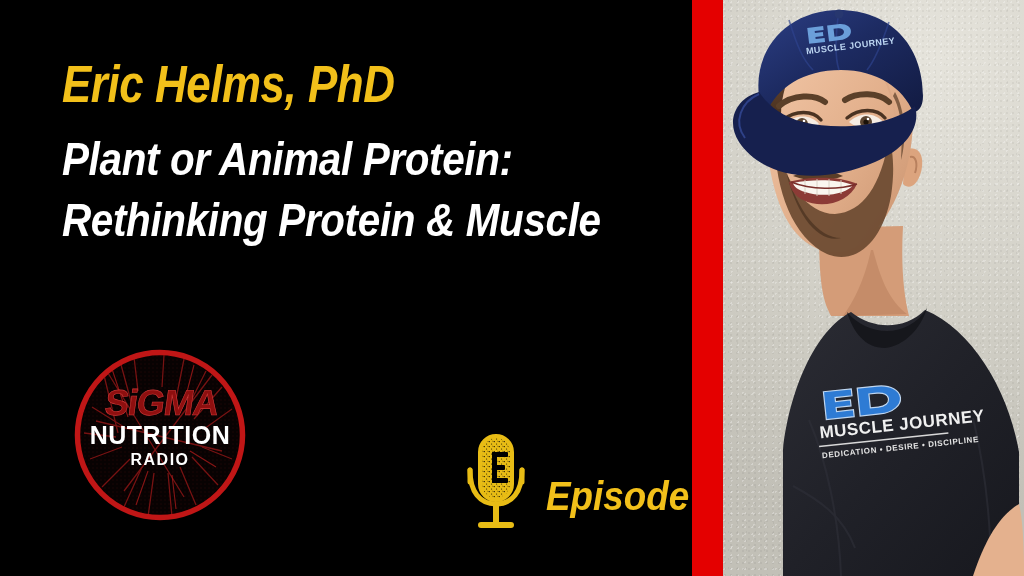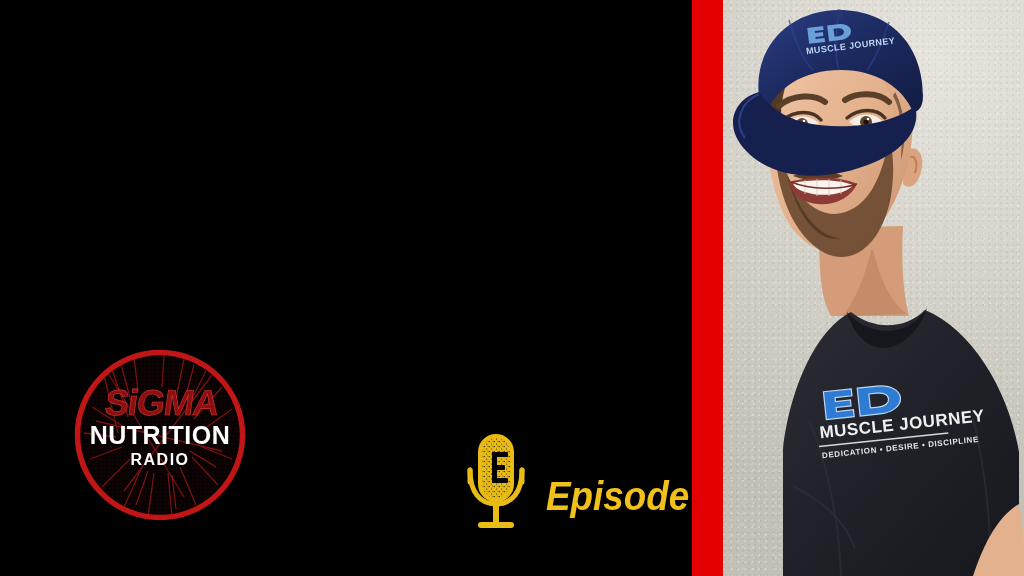--- a/index.html
+++ b/index.html
@@ -122,20 +122,25 @@
   }
   .photo-svg { position:absolute; inset:0; width:301px; height:576px; }
 </style>
 </head>
 <body>
 
 <div class="cover">
 
   <div class="left-panel"></div>
 
+  <div class="text-block">
+    <div class="guest-name">Eric Helms, PhD</div>
+    <div class="ep-title line1">Plant or Animal Protein:</div>
+    <div class="ep-title line2">Rethinking Protein &amp; Muscle</div>
+  </div>
 
   <div class="sigma-logo">
     <svg viewBox="0 0 176 176" xmlns="http://www.w3.org/2000/svg">
       <defs>
         <clipPath id="discClip">
             <circle cx="88" cy="88" r="80"></circle>
           </clipPath>
         <pattern id="dots" width="4" height="4" patternUnits="userSpaceOnUse">
           <circle cx="1" cy="1" r="0.55" fill="#2a0707"></circle>
         </pattern>

